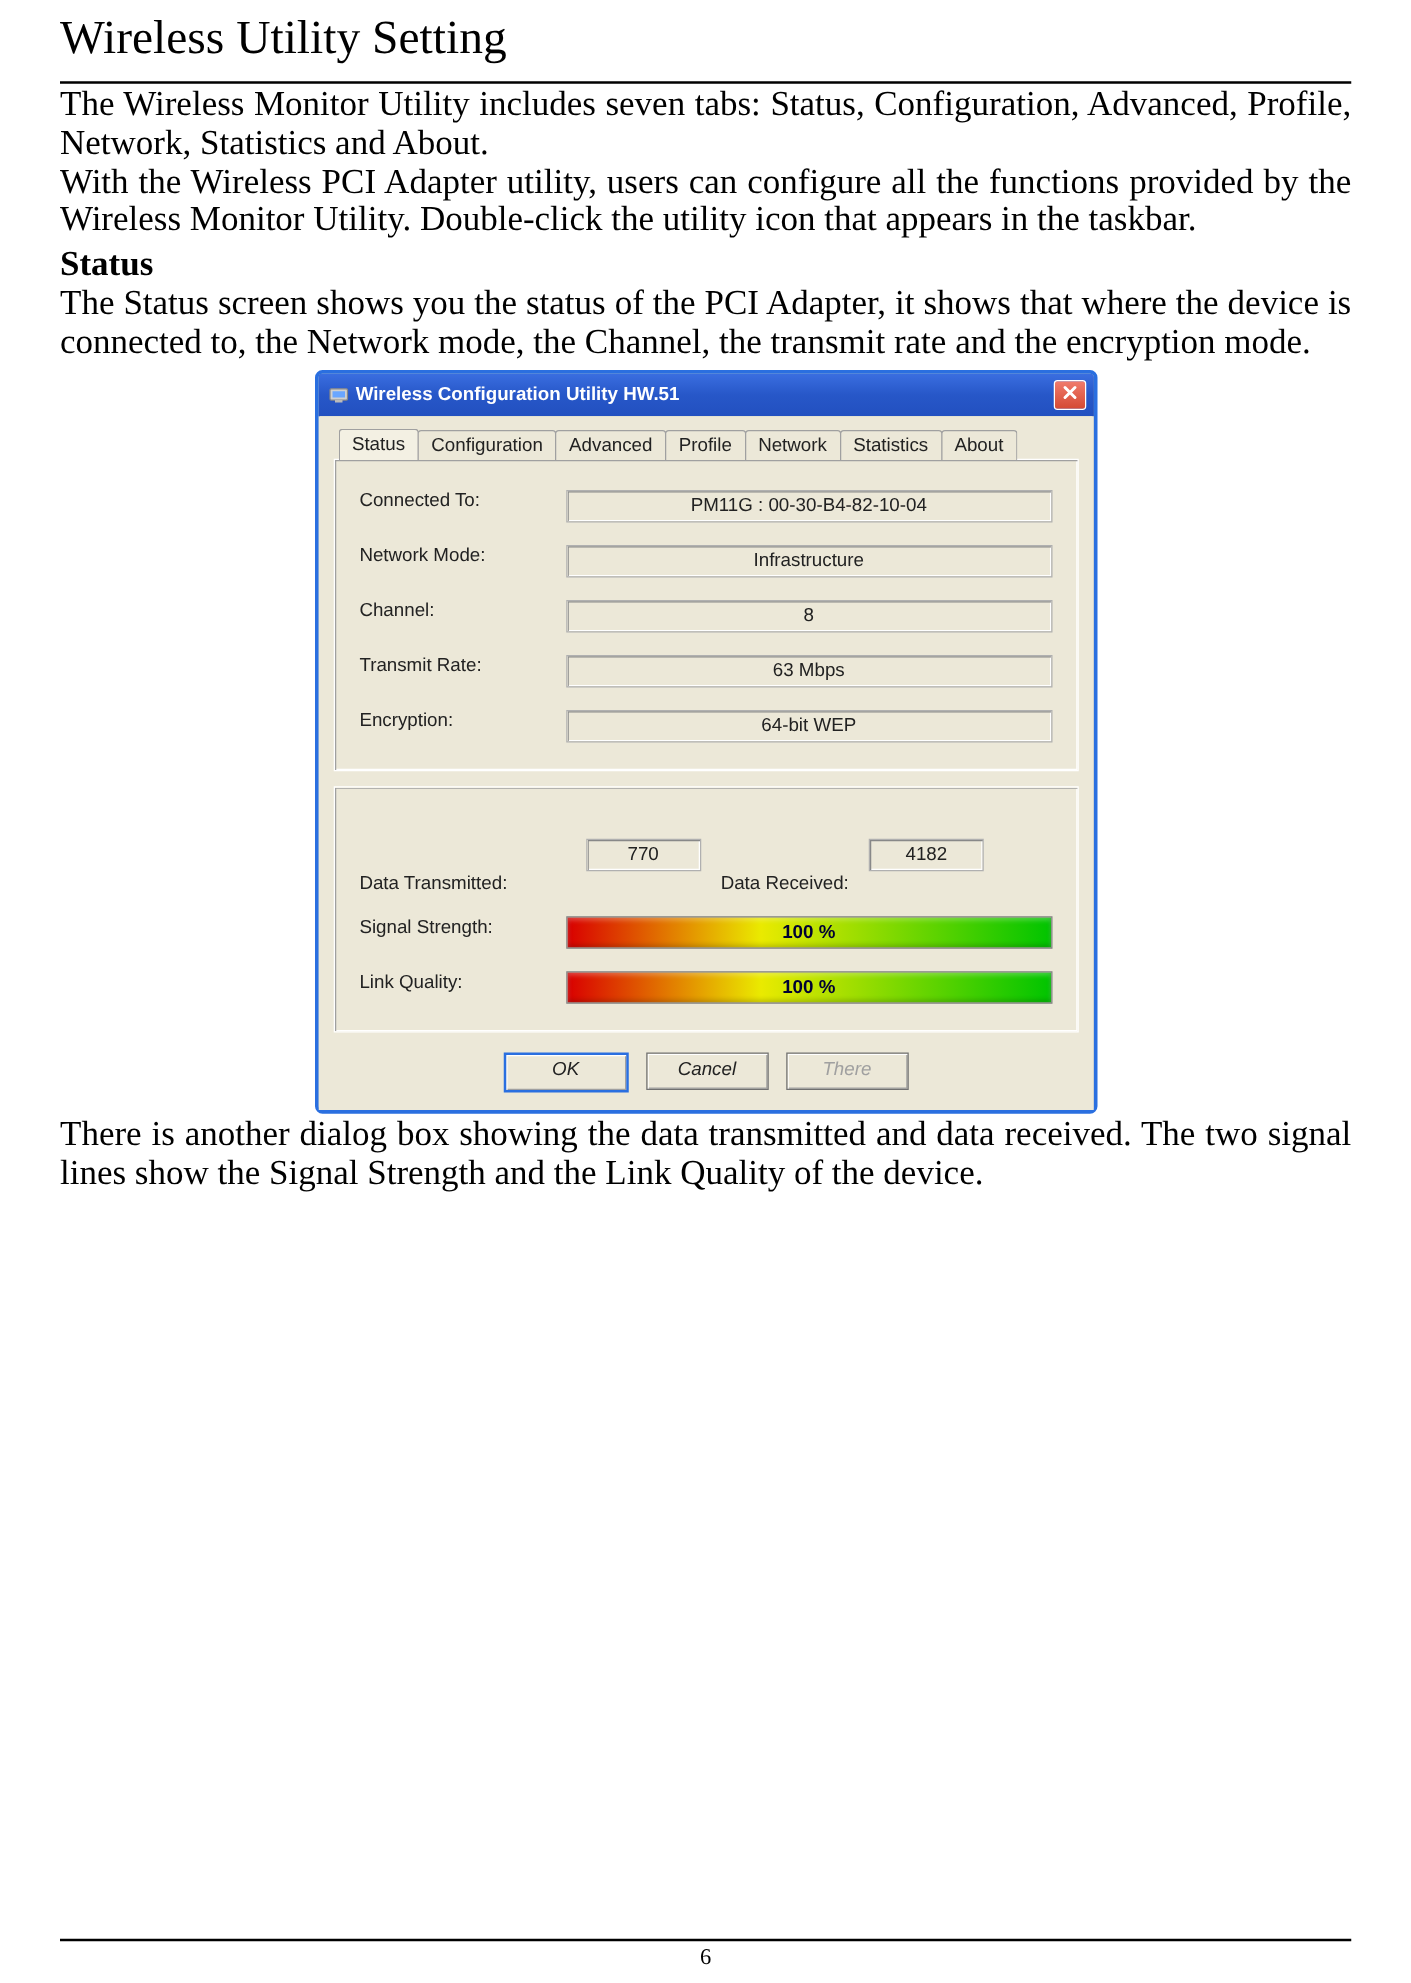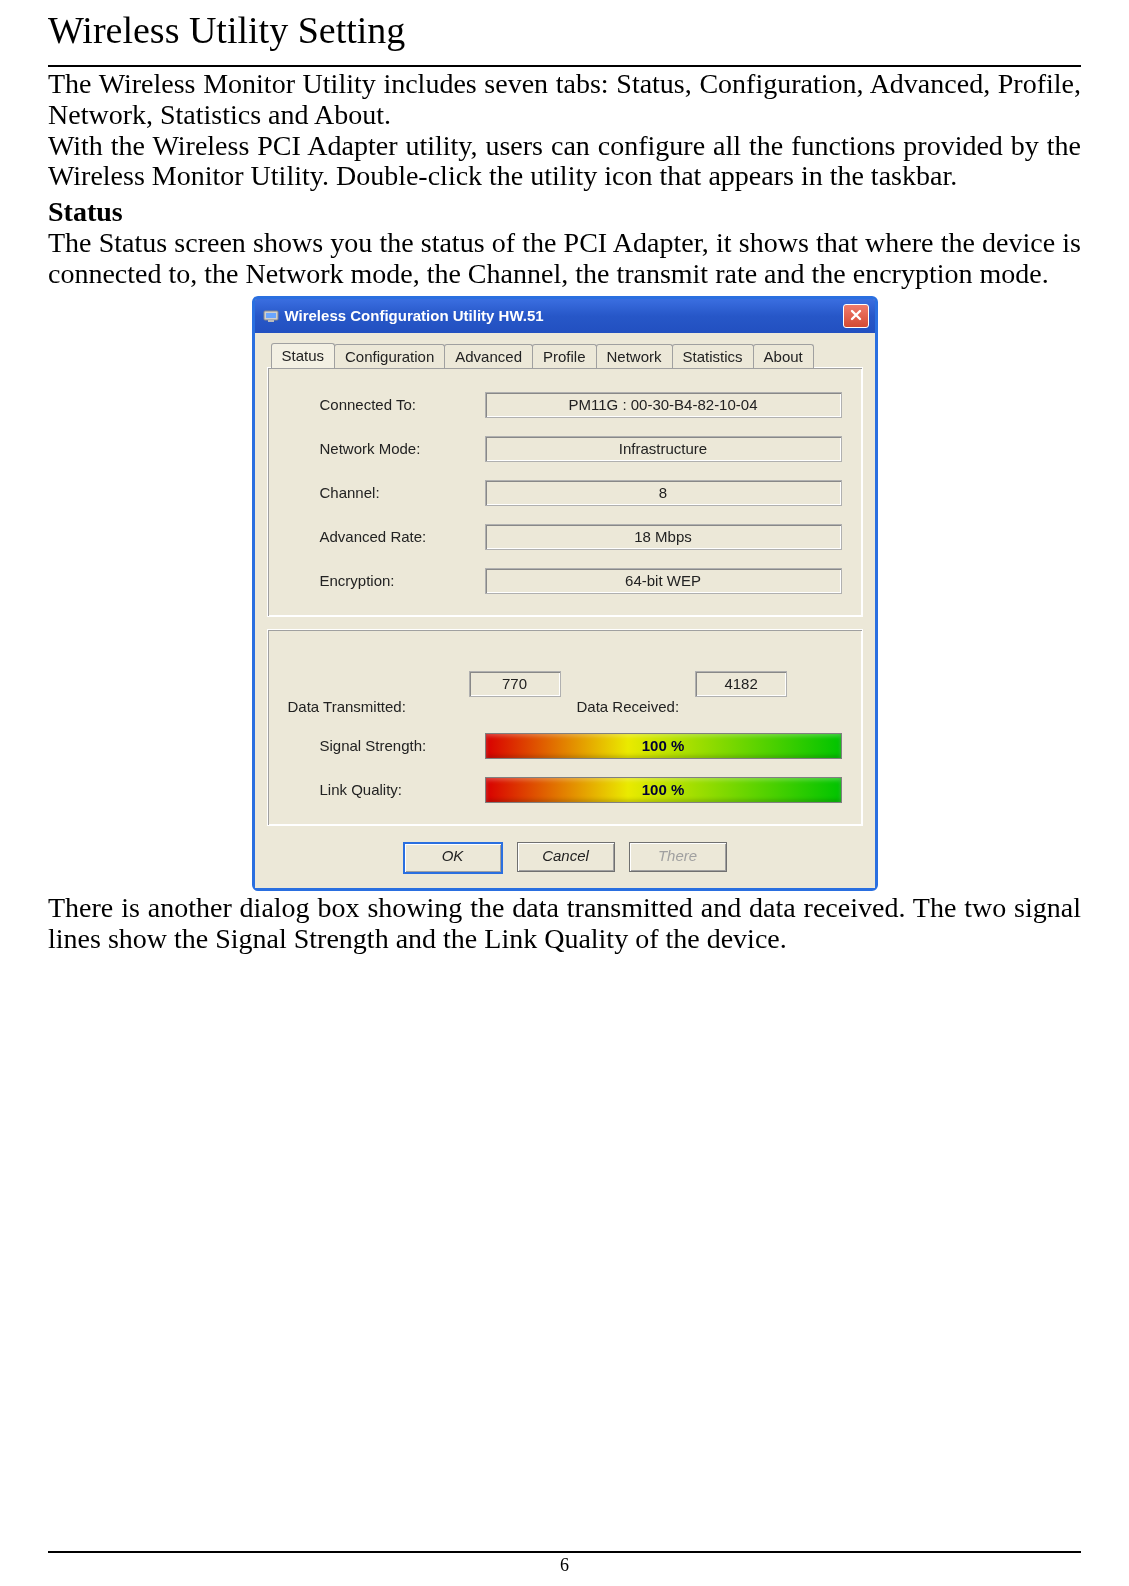--- a/index.html
+++ b/index.html
@@ -108,23 +108,22 @@
   }
   .group {
     border: 1px solid #ffffff;
     box-shadow: inset 1px 1px 0 #a0a0a0, inset -1px -1px 0 #fff;
     background: #ece8d8;
     padding: 24px 20px 22px 20px;
     margin-bottom: 12px;
   }
   .row {
     display: flex;
-    align-items: center;
+    align-items: flex-start;
     margin-bottom: 18px;
-    margin-left: 32px;
   }
   .row:last-child { margin-bottom: 0; }
   .lab {
     width: 165px;
     color: #222;
   }
   .field {
     flex: 1;
     height: 24px;
     border: 1px solid #b0b0b0;
@@ -241,22 +240,22 @@
           </div>
           <div class="row">
             <div class="lab">Network Mode:</div>
             <div class="field">Infrastructure</div>
           </div>
           <div class="row">
             <div class="lab">Channel:</div>
             <div class="field">8</div>
           </div>
           <div class="row">
-            <div class="lab">Advanced Rate:</div>
-            <div class="field">18 Mbps</div>
+            <div class="lab">Transmit Rate:</div>
+            <div class="field">63 Mbps</div>
           </div>
           <div class="row">
             <div class="lab">Encryption:</div>
             <div class="field">64-bit WEP</div>
           </div>
         </div>
 
         <div class="group">
           <div class="data-row">
             <span class="lab2" style="width:165px">Data Transmitted:</span>

